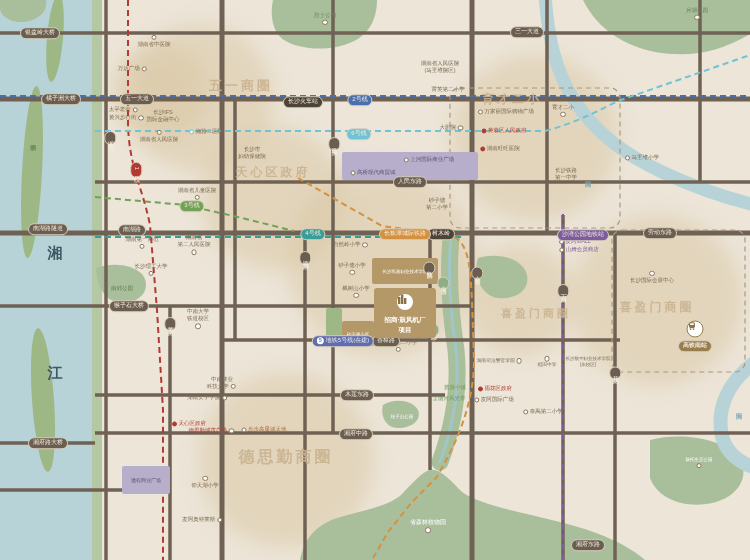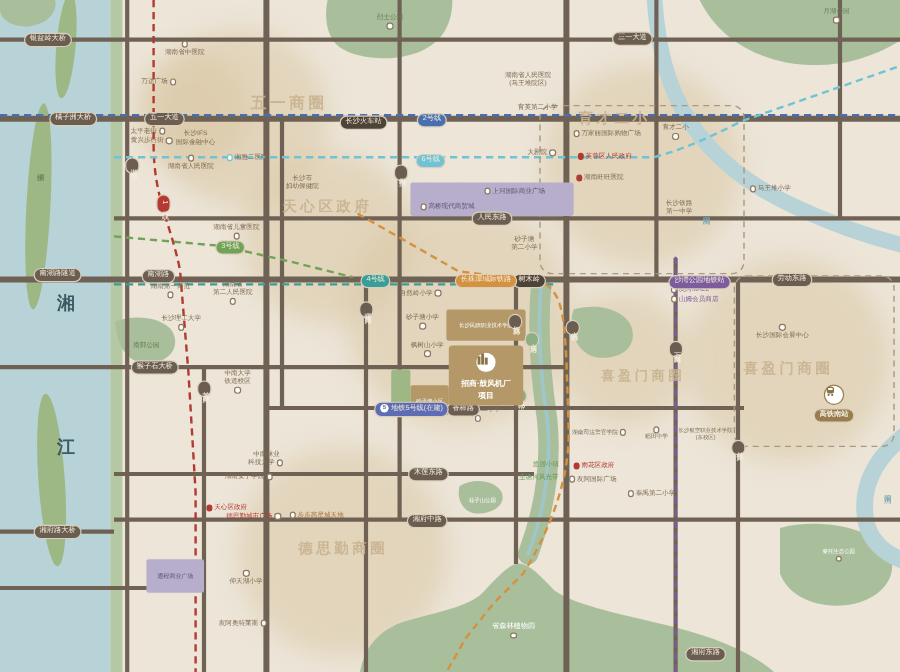--- a/index.html
+++ b/index.html
@@ -90,21 +90,21 @@
     <div class="" style="position: absolute; left: 372px; top: 258px; width: 66px; height: 26px; background: rgb(180, 152, 103); border-radius: 2px; z-index: 15;"></div>
     <div class="blocklab" style="left: 405px; top: 271px; color: rgb(255, 255, 255); font-size: 4.5px; z-index: 16;">长沙民政职业技术学院</div>
     <div class="" style="position: absolute; left: 342px; top: 321px; width: 32px; height: 25px; background: rgb(180, 152, 103); border-radius: 2px; z-index: 15;"></div>
     <div class="blocklab" style="left: 358px; top: 333.5px; color: rgb(255, 255, 255); font-size: 4.5px; z-index: 16;">砂子塘小区</div>
     <div class="" style="position: absolute; left: 326px; top: 308px; width: 16px; height: 38px; background: rgb(157, 184, 133); border-radius: 2px; z-index: 15;"></div>
     <div class="circle-label" style="left: 197px; top: 86px; font-size: 13px; margin-left: 44px;">五一商圈</div>
     <div class="circle-label" style="left: 273px; top: 172px; font-size: 12px;">天心区政府</div>
     <div class="circle-label" style="left: 512px; top: 99px; font-size: 12px;">育才二小</div>
     <div class="circle-label" style="left: 536px; top: 313px; font-size: 11px;">喜盈门商圈</div>
     <div class="circle-label" style="left: 657px; top: 307px; font-size: 12px;">喜盈门商圈</div>
-    <div class="circle-label" style="left: 286px; top: 457px; font-size: 12px;">德思勤商圈</div>
+    <div class="circle-label" style="left: 286px; top: 457px; font-size: 16px;">德思勤商圈</div>
     <div class="pill" style="left: 40px; top: 33px;">银盆岭大桥</div>
     <div class="pill" style="left: 527px; top: 32px;">三一大道</div>
     <div class="pill" style="left: 61px; top: 99px;">橘子洲大桥</div>
     <div class="pill" style="left: 137px; top: 99px;">五一大道</div>
     <div class="pill" style="left: 303px; top: 102px; background: rgb(78, 67, 55);">长沙火车站</div>
     <div class="pill" style="left: 410px; top: 182px;">人民东路</div>
     <div class="pill" style="left: 48px; top: 229px;">南湖路隧道</div>
     <div class="pill" style="left: 132px; top: 230px;">南湖路</div>
     <div class="pill" style="left: 660px; top: 233px;">劳动东路</div>
     <div class="pill" style="left: 441px; top: 234px; background: rgb(78, 67, 55);">树木岭</div>

